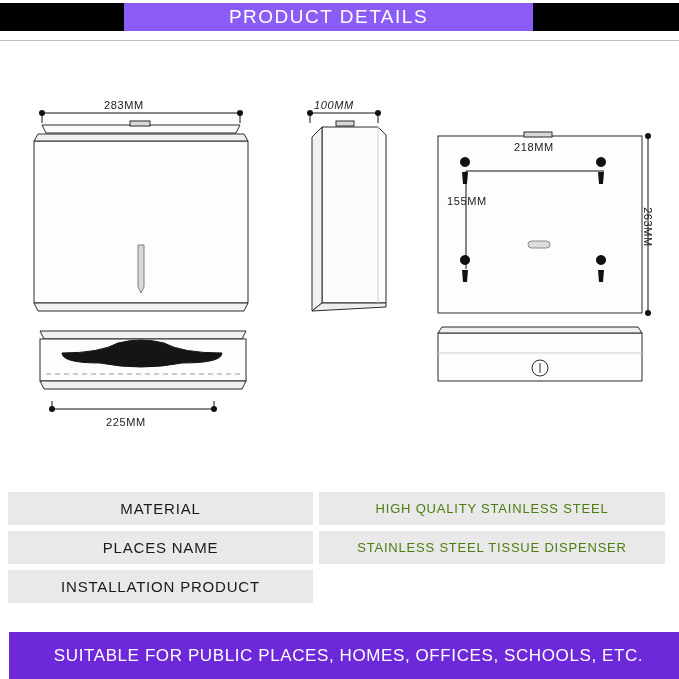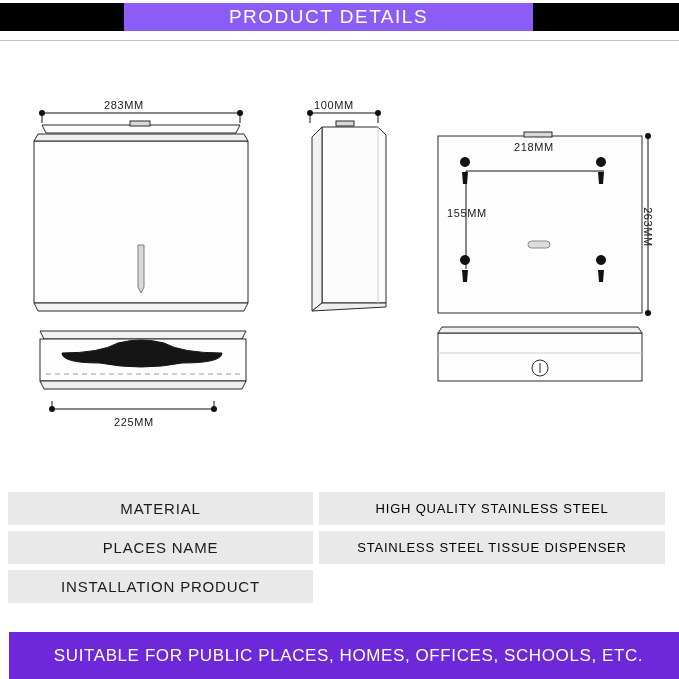--- a/index.html
+++ b/index.html
@@ -102,21 +102,21 @@
     color: #1a1a1a;
   }
   .spec-val {
     width: 346px;
     background: #e9e9e9;
     display: flex;
     align-items: center;
     justify-content: center;
     font-size: 13px;
     letter-spacing: 0.8px;
-    color: #000000;
+    color: #4d7c0f;
   }
 
   
   .footer-band {
     position: absolute;
     left: 0; top: 632px;
     width: 679px; height: 47px;
     background: #6d28d9;
     color: #ffffff;
     display: flex;
@@ -222,25 +222,25 @@
         <line x1="438" y1="312" x2="642" y2="312" stroke="#cfcfcf"></line>
 
         <circle cx="540" cy="327" r="8" fill="none" stroke="#2b2b2b"></circle>
         <line x1="540" y1="322" x2="540" y2="332" stroke="#2b2b2b"></line>
       </g>
 
     </g>
   </svg>
 
   <div class="dim-label" style="left:104px; top:58px;">283MM</div>
-  <div class="dim-label" style="left:314px; top:58px;">100MM</div>
+  <div class="dim-label" style="left:314px; top:58px;font-style:italic;">100MM</div>
   <div class="dim-label" style="left:514px; top:100px;">218MM</div>
-  <div class="dim-label" style="left:447px; top:166px;">155MM</div>
+  <div class="dim-label" style="left:447px; top:154px;">155MM</div>
   <div class="dim-label vert" style="left:628px; top:180px;">263MM</div>
-  <div class="dim-label" style="left:114px; top:375px;text-align:center;">225MM</div>
+  <div class="dim-label" style="left:106px; top:375px;text-align:center;">225MM</div>
 
 </div>
 
 <div class="spec-table">
   <div class="spec-row">
     <div class="spec-key">MATERIAL</div>
     <div class="spec-val">HIGH QUALITY STAINLESS STEEL</div>
   </div>
   <div class="spec-row">
     <div class="spec-key">PLACES NAME</div>

